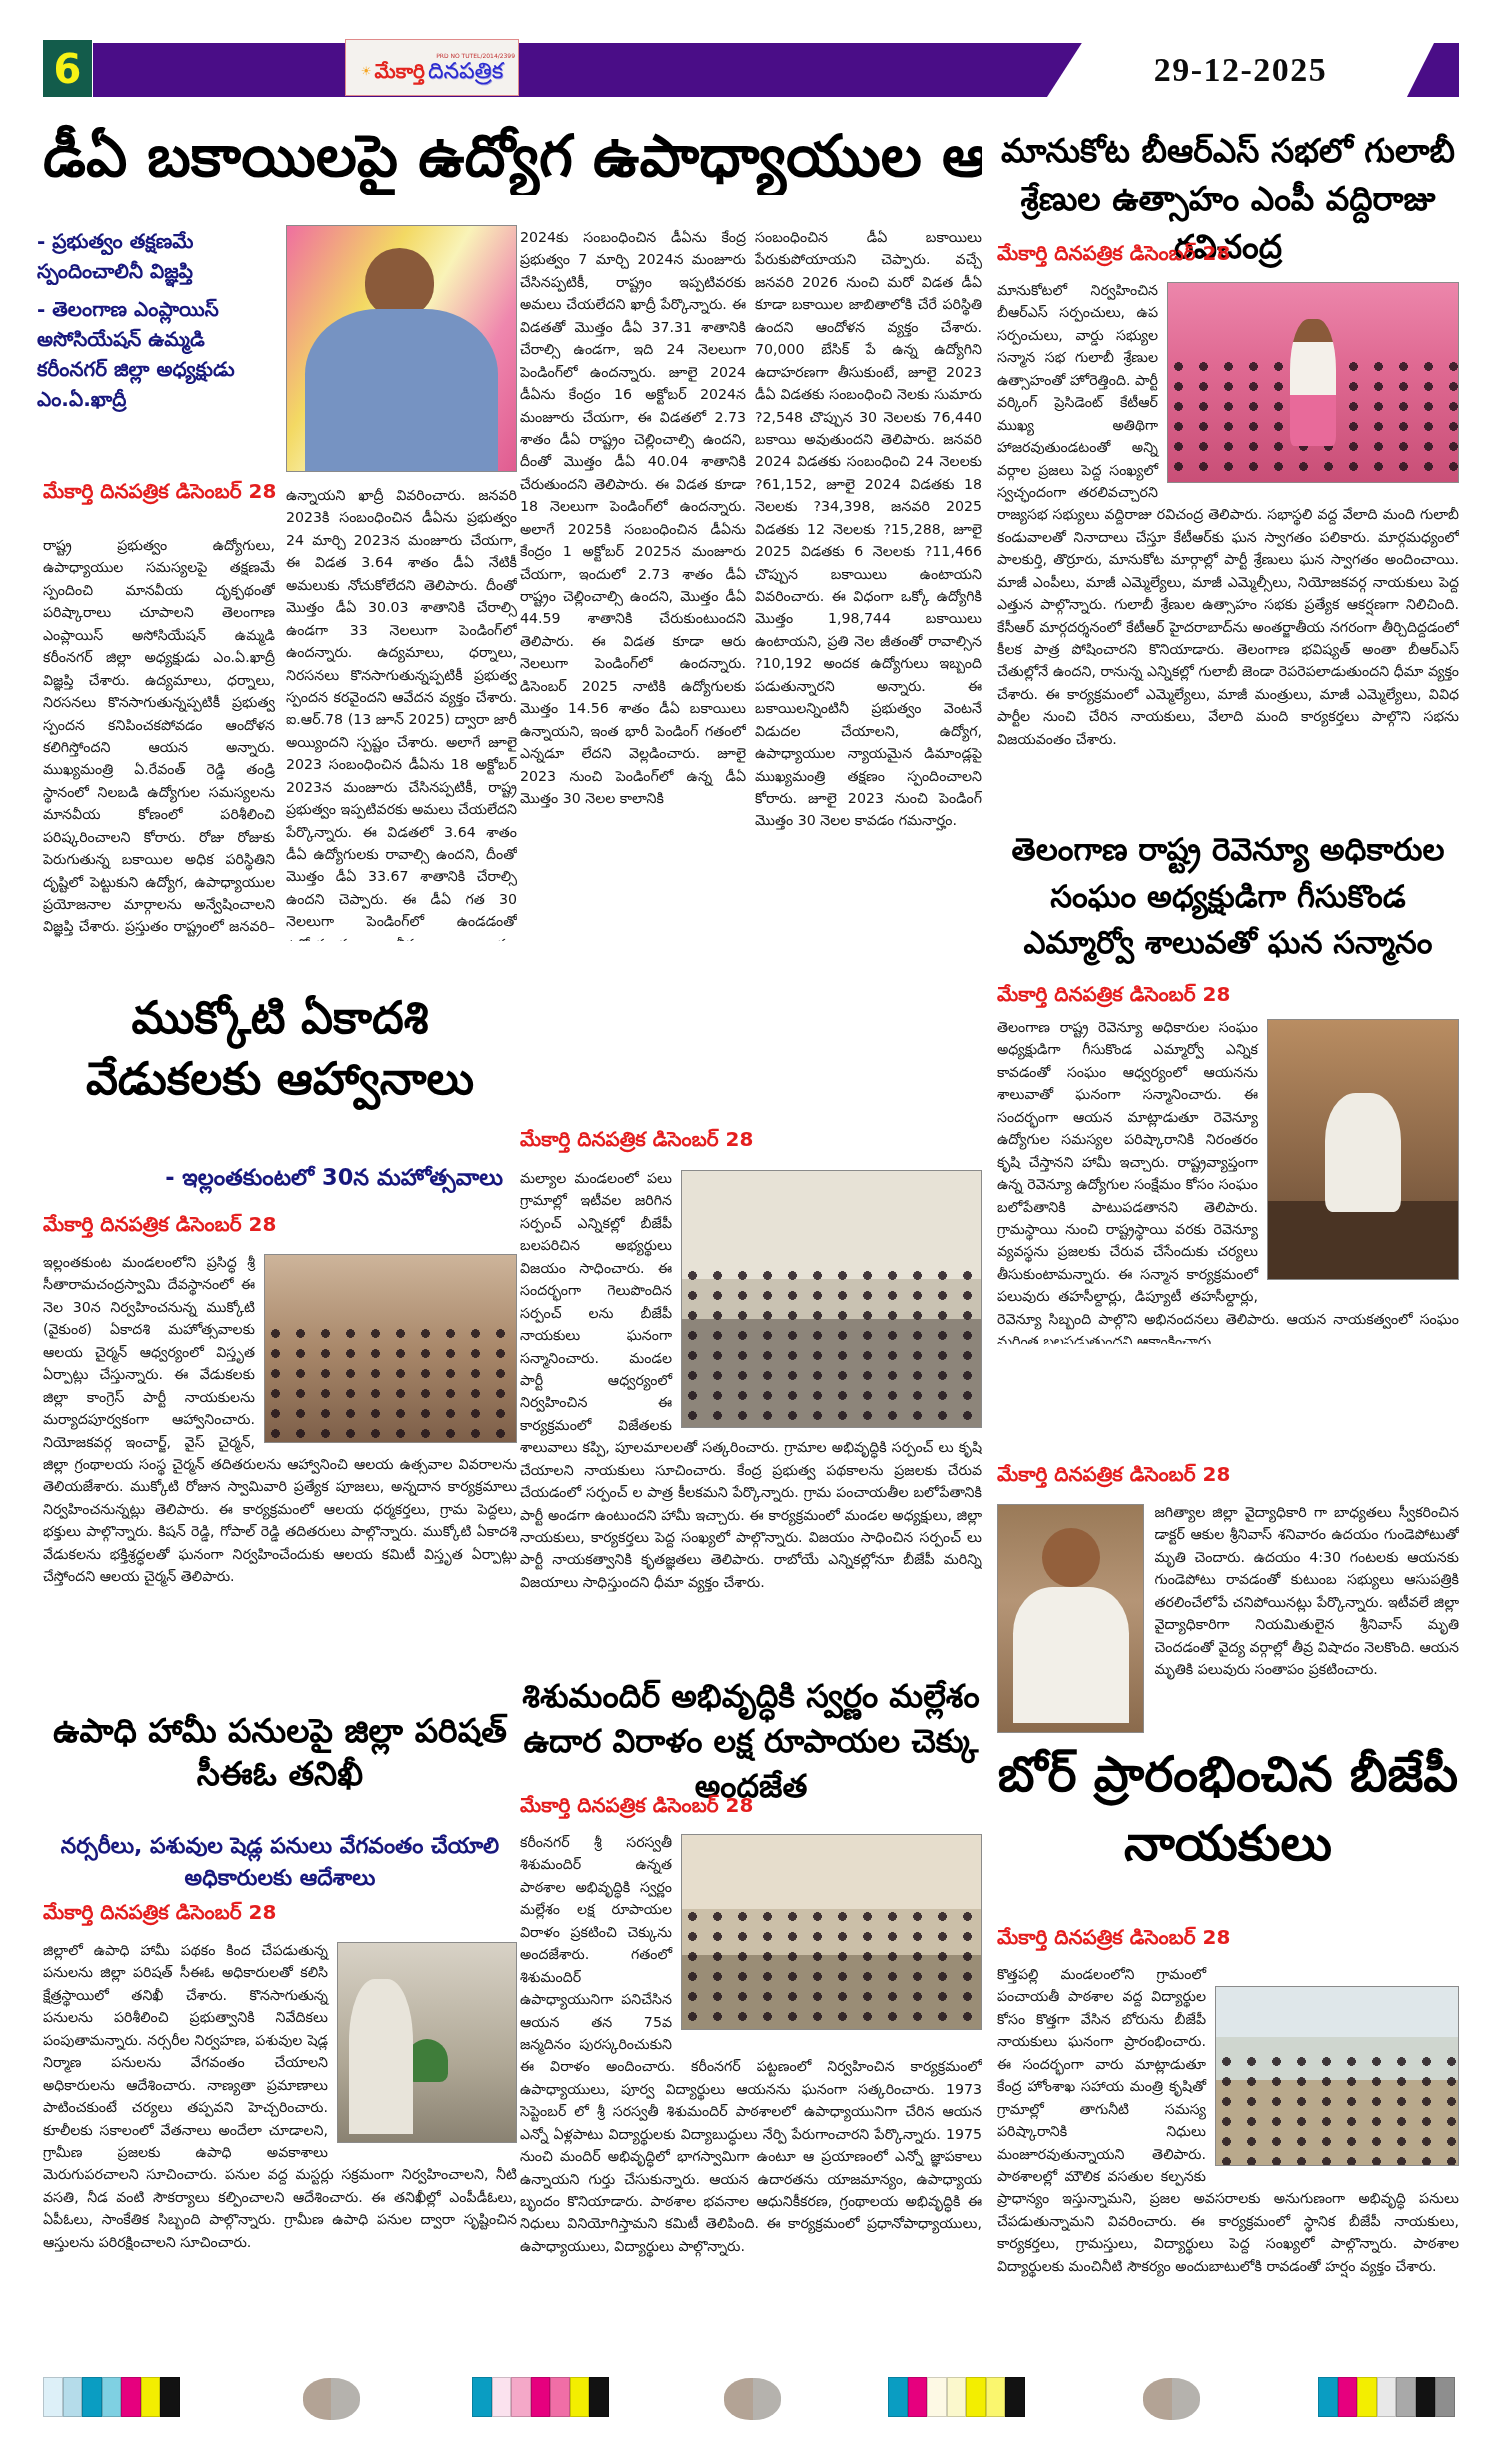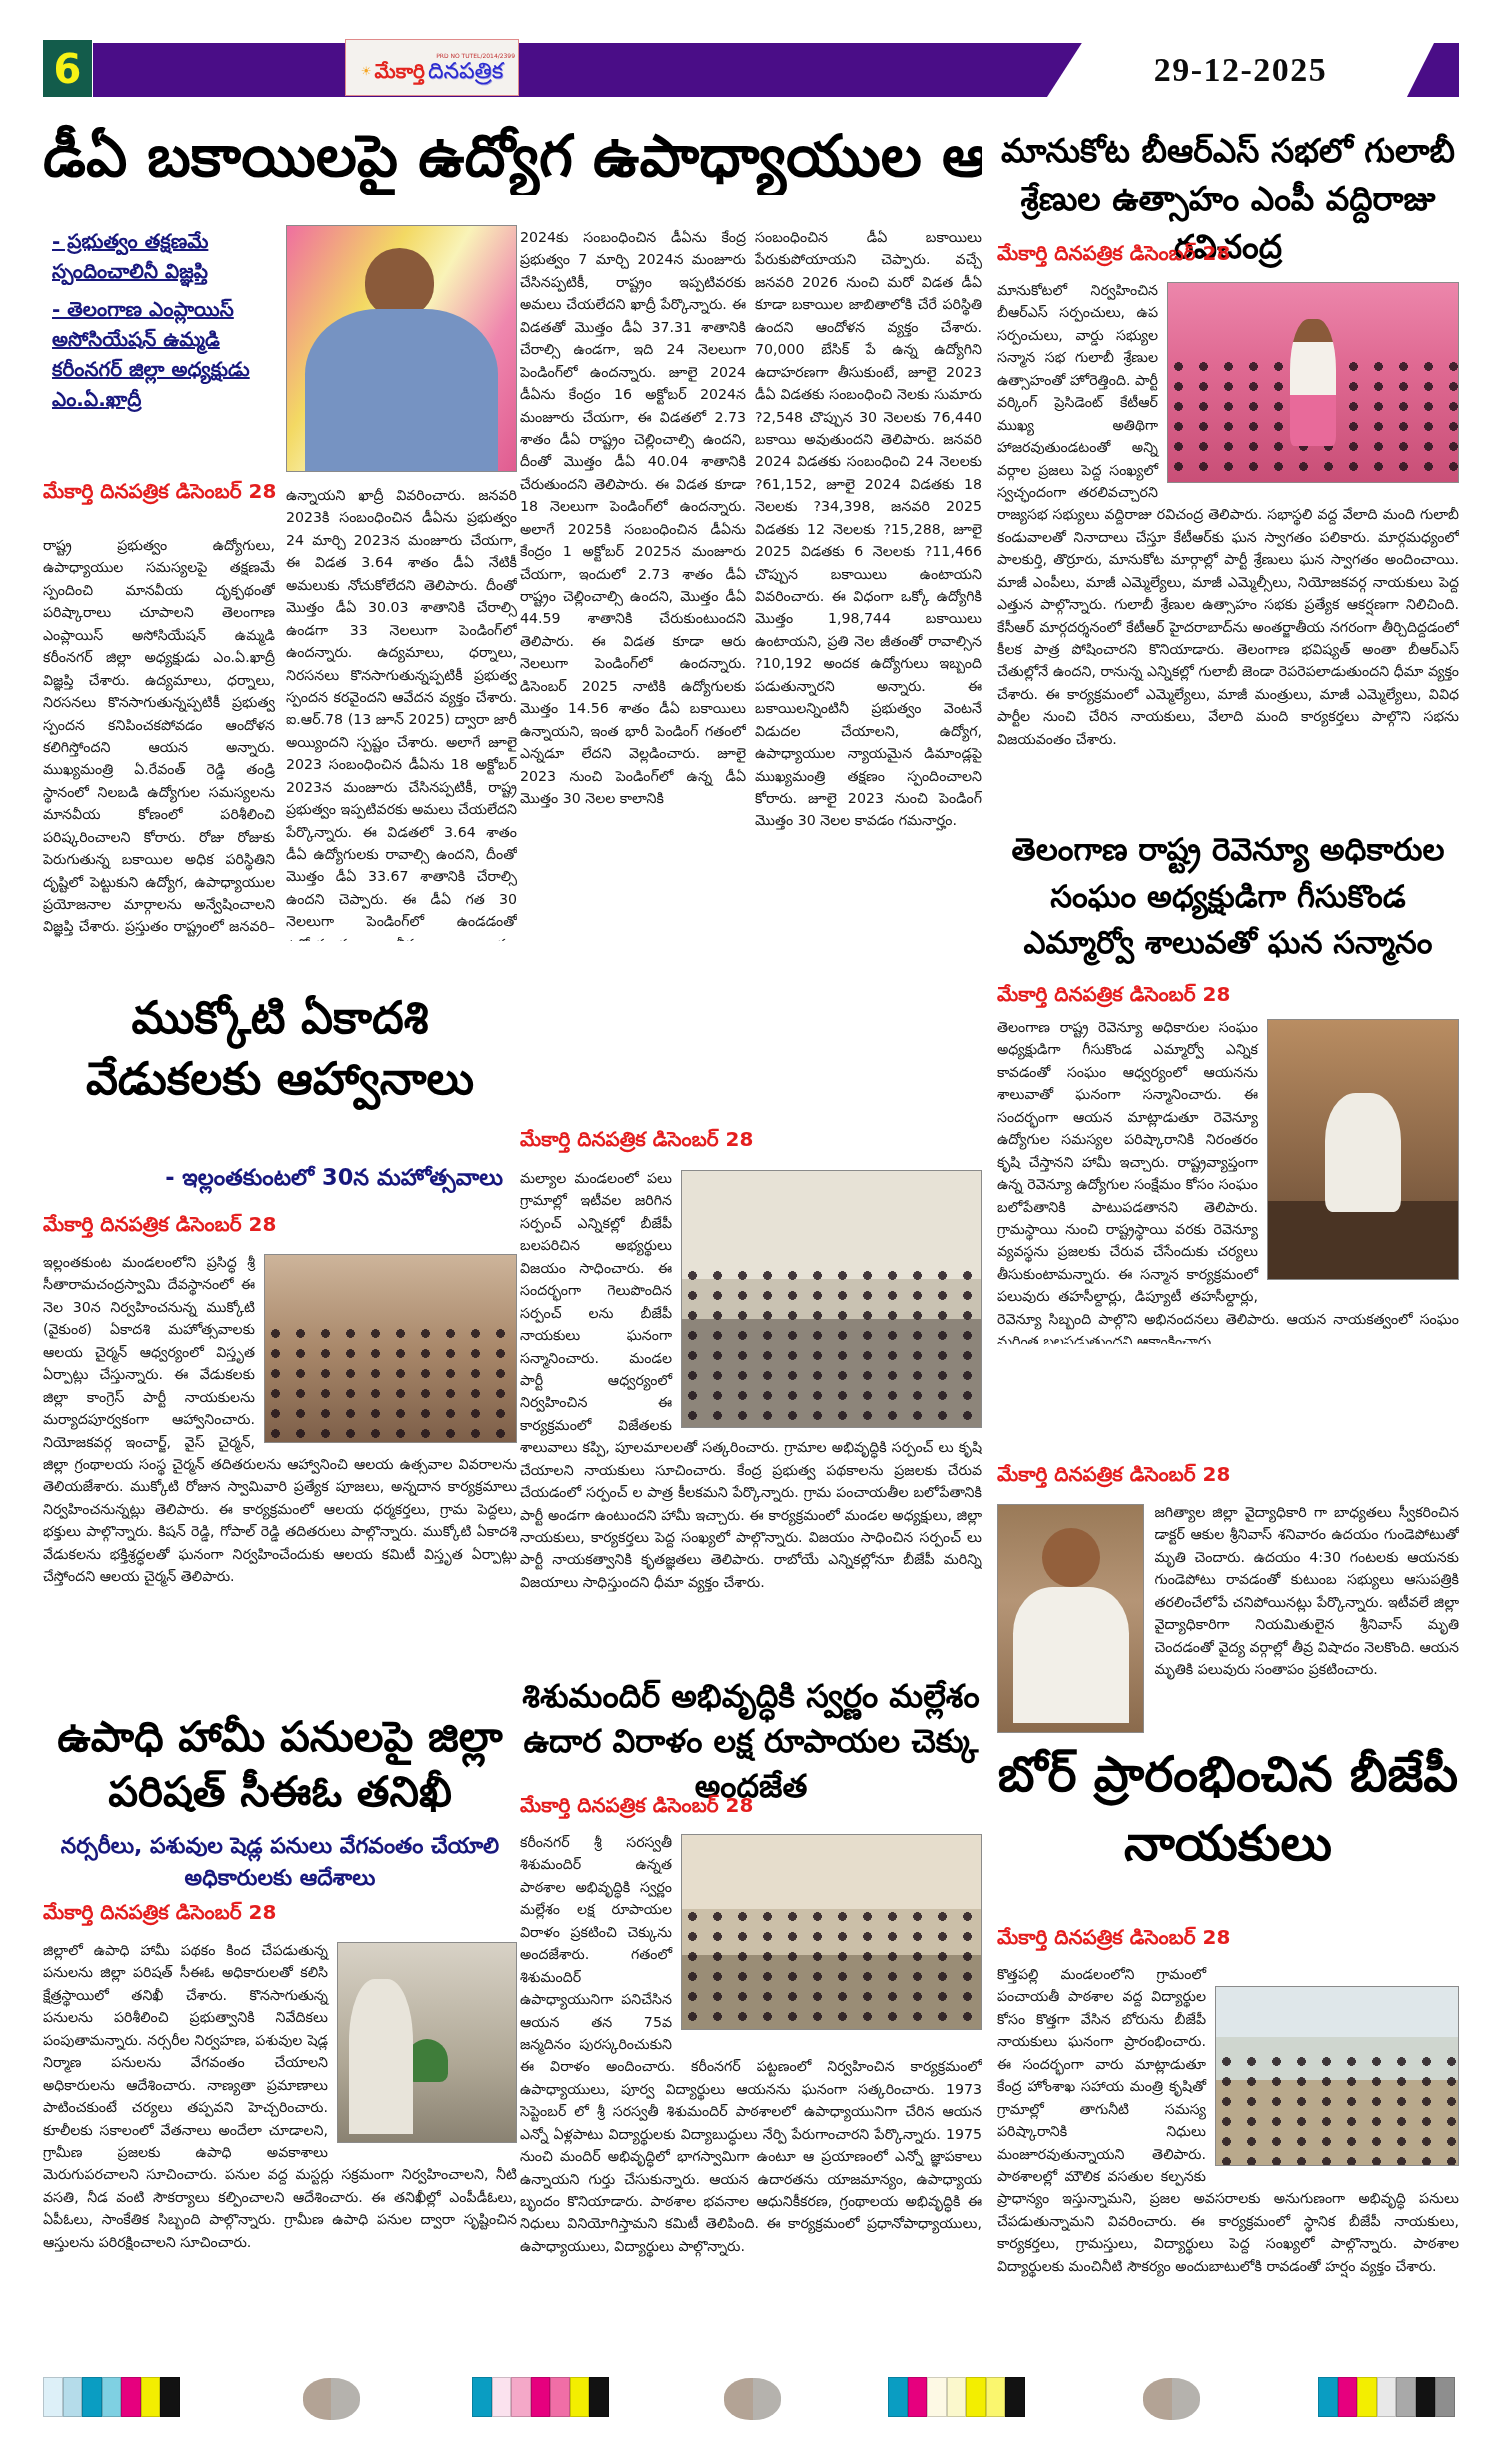--- a/index.html
+++ b/index.html
@@ -90,42 +90,42 @@
       <span class="t1">మేకార్తి</span>
       <span class="t2">దినపత్రిక</span>
     </span>
   </div>
   <div class="datebox">
     <span>29-12-2025</span>
   </div>
 
   <div class="headline h-main">డీఏ బకాయిలపై ఉద్యోగ ఉపాధ్యాయుల ఆవేదన</div>
 
-  <div class="bullets" style="left:52px;top:226px;width:234px;text-decoration:underline;">
+  <div class="bullets" style="left:37px;top:226px;width:234px;">
     <div>- ప్రభుత్వం తక్షణమే స్పందించాలినీ విజ్ఞప్తి</div>
     <div>- తెలంగాణ ఎంప్లాయిస్ అసోసియేషన్ ఉమ్మడి కరీంనగర్ జిల్లా అధ్యక్షుడు ఎం.ఏ.ఖాద్రీ</div>
   </div>
   <div class="byline" style="left:43px;top:478px;width:234px;">మేకార్తి దినపత్రిక డిసెంబర్ 28</div>
   <div class="body-txt" style="left:43px;top:534px;width:232px;height:407px;">రాష్ట్ర ప్రభుత్వం ఉద్యోగులు, ఉపాధ్యాయుల సమస్యలపై తక్షణమే స్పందించి మానవీయ దృక్పథంతో పరిష్కారాలు చూపాలని తెలంగాణ ఎంప్లాయిస్ అసోసియేషన్ ఉమ్మడి కరీంనగర్ జిల్లా అధ్యక్షుడు ఎం.ఏ.ఖాద్రీ విజ్ఞప్తి చేశారు. ఉద్యమాలు, ధర్నాలు, నిరసనలు కొనసాగుతున్నప్పటికీ ప్రభుత్వ స్పందన కనిపించకపోవడం ఆందోళన కలిగిస్తోందని ఆయన అన్నారు. ముఖ్యమంత్రి ఏ.రేవంత్ రెడ్డి తండ్రి స్థానంలో నిలబడి ఉద్యోగుల సమస్యలను మానవీయ కోణంలో పరిశీలించి పరిష్కరించాలని కోరారు. రోజు రోజుకు పెరుగుతున్న బకాయిల అధిక పరిస్థితిని దృష్టిలో పెట్టుకుని ఉద్యోగ, ఉపాధ్యాయుల ప్రయోజనాల మార్గాలను అన్వేషించాలని విజ్ఞప్తి చేశారు. ప్రస్తుతం రాష్ట్రంలో జనవరి–2023 వరకు మాత్రమే డీఏ అమలవుతోందని, ఆ తర్వాతి అన్ని విడతల డీఏ బకాయిలు పెండింగ్‌లో ఉన్నాయని తెలిపారు.</div>
 
   <div class="photo abs ph-speaker" style="left:286px;top:225px;width:231px;height:247px;"></div>
   <div class="body-txt" style="left:286px;top:484px;width:231px;height:457px;">ఉన్నాయని ఖాద్రీ వివరించారు. జనవరి 2023కి సంబంధించిన డీఏను ప్రభుత్వం 24 మార్చి 2023న మంజూరు చేయగా, ఈ విడత 3.64 శాతం డీఏ నేటికీ అమలుకు నోచుకోలేదని తెలిపారు. దీంతో మొత్తం డీఏ 30.03 శాతానికి చేరాల్సి ఉండగా 33 నెలలుగా పెండింగ్‌లో ఉందన్నారు. ఉద్యమాలు, ధర్నాలు, నిరసనలు కొనసాగుతున్నప్పటికీ ప్రభుత్వ స్పందన కరవైందని ఆవేదన వ్యక్తం చేశారు. ఐ.ఆర్.78 (13 జూన్ 2025) ద్వారా జారీ అయ్యిందని స్పష్టం చేశారు. అలాగే జూలై 2023 సంబంధించిన డీఏను 18 అక్టోబర్ 2023న మంజూరు చేసినప్పటికీ, రాష్ట్ర ప్రభుత్వం ఇప్పటివరకు అమలు చేయలేదని పేర్కొన్నారు. ఈ విడతలో 3.64 శాతం డీఏ ఉద్యోగులకు రావాల్సి ఉందని, దీంతో మొత్తం డీఏ 33.67 శాతానికి చేరాల్సి ఉందని చెప్పారు. ఈ డీఏ గత 30 నెలలుగా పెండింగ్‌లో ఉండడంతో ఉద్యోగులకు తీవ్ర అన్యాయం జరుగుతోందని ఆగ్రహం వ్యక్తం చేశారు. అలాగే జనవరి</div>
 
   <div class="body-txt" style="left:520px;top:226px;width:226px;height:715px;">2024కు సంబంధించిన డీఏను కేంద్ర ప్రభుత్వం 7 మార్చి 2024న మంజూరు చేసినప్పటికీ, రాష్ట్రం ఇప్పటివరకు అమలు చేయలేదని ఖాద్రీ పేర్కొన్నారు. ఈ విడతతో మొత్తం డీఏ 37.31 శాతానికి చేరాల్సి ఉండగా, ఇది 24 నెలలుగా పెండింగ్‌లో ఉందన్నారు. జూలై 2024 డీఏను కేంద్రం 16 అక్టోబర్ 2024న మంజూరు చేయగా, ఈ విడతలో 2.73 శాతం డీఏ రాష్ట్రం చెల్లించాల్సి ఉందని, దీంతో మొత్తం డీఏ 40.04 శాతానికి చేరుతుందని తెలిపారు. ఈ విడత కూడా 18 నెలలుగా పెండింగ్‌లో ఉందన్నారు. అలాగే 2025కి సంబంధించిన డీఏను కేంద్రం 1 అక్టోబర్ 2025న మంజూరు చేయగా, ఇందులో 2.73 శాతం డీఏ రాష్ట్రం చెల్లించాల్సి ఉందని, మొత్తం డీఏ 44.59 శాతానికి చేరుకుంటుందని తెలిపారు. ఈ విడత కూడా ఆరు నెలలుగా పెండింగ్‌లో ఉందన్నారు. డిసెంబర్ 2025 నాటికి ఉద్యోగులకు మొత్తం 14.56 శాతం డీఏ బకాయిలు ఉన్నాయని, ఇంత భారీ పెండింగ్ గతంలో ఎన్నడూ లేదని వెల్లడించారు. జూలై 2023 నుంచి పెండింగ్‌లో ఉన్న డీఏ మొత్తం 30 నెలల కాలానికి</div>
   <div class="body-txt" style="left:755px;top:226px;width:227px;height:715px;">సంబంధించిన డీఏ బకాయిలు పేరుకుపోయాయని చెప్పారు. వచ్చే జనవరి 2026 నుంచి మరో విడత డీఏ కూడా బకాయిల జాబితాలోకి చేరే పరిస్థితి ఉందని ఆందోళన వ్యక్తం చేశారు. 70,000 బేసిక్ పే ఉన్న ఉద్యోగిని ఉదాహరణగా తీసుకుంటే, జూలై 2023 డీఏ విడతకు సంబంధించి నెలకు సుమారు ?2,548 చొప్పున 30 నెలలకు 76,440 బకాయి అవుతుందని తెలిపారు. జనవరి 2024 విడతకు సంబంధించి 24 నెలలకు ?61,152, జూలై 2024 విడతకు 18 నెలలకు ?34,398, జనవరి 2025 విడతకు 12 నెలలకు ?15,288, జూలై 2025 విడతకు 6 నెలలకు ?11,466 చొప్పున బకాయిలు ఉంటాయని వివరించారు. ఈ విధంగా ఒక్కో ఉద్యోగికి మొత్తం 1,98,744 బకాయిలు ఉంటాయని, ప్రతి నెల జీతంతో రావాల్సిన ?10,192 అందక ఉద్యోగులు ఇబ్బంది పడుతున్నారని అన్నారు. ఈ బకాయిలన్నింటినీ ప్రభుత్వం వెంటనే విడుదల చేయాలని, ఉద్యోగ, ఉపాధ్యాయుల న్యాయమైన డిమాండ్లపై ముఖ్యమంత్రి తక్షణం స్పందించాలని కోరారు. జూలై 2023 నుంచి పెండింగ్ మొత్తం 30 నెలల కావడం గమనార్హం.</div>
 
   <div class="headline" style="left:43px;top:988px;width:474px;font-size:45px;line-height:1.35;">ముక్కోటి ఏకాదశి వేడుకలకు ఆహ్వానాలు</div>
   <div class="subhead" style="left:29px;top:1164px;width:474px;font-size:22.5px;text-align:right;">- ఇల్లంతకుంటలో 30న మహోత్సవాలు</div>
   <div class="byline" style="left:43px;top:1211px;width:474px;">మేకార్తి దినపత్రిక డిసెంబర్ 28</div>
   <div class="body-txt" style="left:43px;top:1251px;width:474px;height:429px;">
     <span class="photo fl-r ph-mukkoti crowd" style="display:block;width:253px;height:189px;"></span>
     <span>ఇల్లంతకుంట మండలంలోని ప్రసిద్ధ శ్రీ సీతారామచంద్రస్వామి దేవస్థానంలో ఈ నెల 30న నిర్వహించనున్న ముక్కోటి (వైకుంఠ) ఏకాదశి మహోత్సవాలకు ఆలయ చైర్మన్ ఆధ్వర్యంలో విస్తృత ఏర్పాట్లు చేస్తున్నారు. ఈ వేడుకలకు జిల్లా కాంగ్రెస్ పార్టీ నాయకులను మర్యాదపూర్వకంగా ఆహ్వానించారు. నియోజకవర్గ ఇంచార్జ్, వైస్ చైర్మన్, జిల్లా గ్రంథాలయ సంస్థ చైర్మన్ తదితరులను ఆహ్వానించి ఆలయ ఉత్సవాల వివరాలను తెలియజేశారు. ముక్కోటి రోజున స్వామివారి ప్రత్యేక పూజలు, అన్నదాన కార్యక్రమాలు నిర్వహించనున్నట్లు తెలిపారు. ఈ కార్యక్రమంలో ఆలయ ధర్మకర్తలు, గ్రామ పెద్దలు, భక్తులు పాల్గొన్నారు. కిషన్ రెడ్డి, గోపాల్ రెడ్డి తదితరులు పాల్గొన్నారు. ముక్కోటి ఏకాదశి వేడుకలను భక్తిశ్రద్ధలతో ఘనంగా నిర్వహించేందుకు ఆలయ కమిటీ విస్తృత ఏర్పాట్లు చేస్తోందని ఆలయ చైర్మన్ తెలిపారు.</span>
   </div>
 
-  <div class="headline" style="left:43px;top:1710px;width:474px;font-size:42px;line-height:1.3;">ఉపాధి హామీ పనులపై జిల్లా పరిషత్ సీఈఓ తనిఖీ</div>
+  <div class="headline" style="left:43px;top:1710px;width:474px;font-size:33px;line-height:1.3;">ఉపాధి హామీ పనులపై జిల్లా పరిషత్ సీఈఓ తనిఖీ</div>
   <div class="subhead" style="left:43px;top:1830px;width:474px;font-size:22px;line-height:1.45;">నర్సరీలు, పశువుల షెడ్ల పనులు వేగవంతం చేయాలి అధికారులకు ఆదేశాలు</div>
   <div class="byline" style="left:43px;top:1899px;width:474px;">మేకార్తి దినపత్రిక డిసెంబర్ 28</div>
   <div class="body-txt" style="left:43px;top:1939px;width:474px;height:414px;">
     <span class="photo fl-r ph-upadhi" style="display:block;width:180px;height:201px;"></span>
     <span>జిల్లాలో ఉపాధి హామీ పథకం కింద చేపడుతున్న పనులను జిల్లా పరిషత్ సీఈఓ అధికారులతో కలిసి క్షేత్రస్థాయిలో తనిఖీ చేశారు. కొనసాగుతున్న పనులను పరిశీలించి ప్రభుత్వానికి నివేదికలు పంపుతామన్నారు. నర్సరీల నిర్వహణ, పశువుల షెడ్ల నిర్మాణ పనులను వేగవంతం చేయాలని అధికారులను ఆదేశించారు. నాణ్యతా ప్రమాణాలు పాటించకుంటే చర్యలు తప్పవని హెచ్చరించారు. కూలీలకు సకాలంలో వేతనాలు అందేలా చూడాలని, గ్రామీణ ప్రజలకు ఉపాధి అవకాశాలు మెరుగుపరచాలని సూచించారు. పనుల వద్ద మస్టర్లు సక్రమంగా నిర్వహించాలని, నీటి వసతి, నీడ వంటి సౌకర్యాలు కల్పించాలని ఆదేశించారు. ఈ తనిఖీల్లో ఎంపీడీఓలు, ఏపీఓలు, సాంకేతిక సిబ్బంది పాల్గొన్నారు. గ్రామీణ ఉపాధి పనుల ద్వారా సృష్టించిన ఆస్తులను పరిరక్షించాలని సూచించారు.</span>
   </div>
 
   <div class="byline" style="left:520px;top:1126px;width:462px;">మేకార్తి దినపత్రిక డిసెంబర్ 28</div>
   <div class="body-txt" style="left:520px;top:1167px;width:462px;height:507px;">
     <span class="photo fl-r ph-malyala crowd" style="display:block;width:301px;height:258px;"></span>

